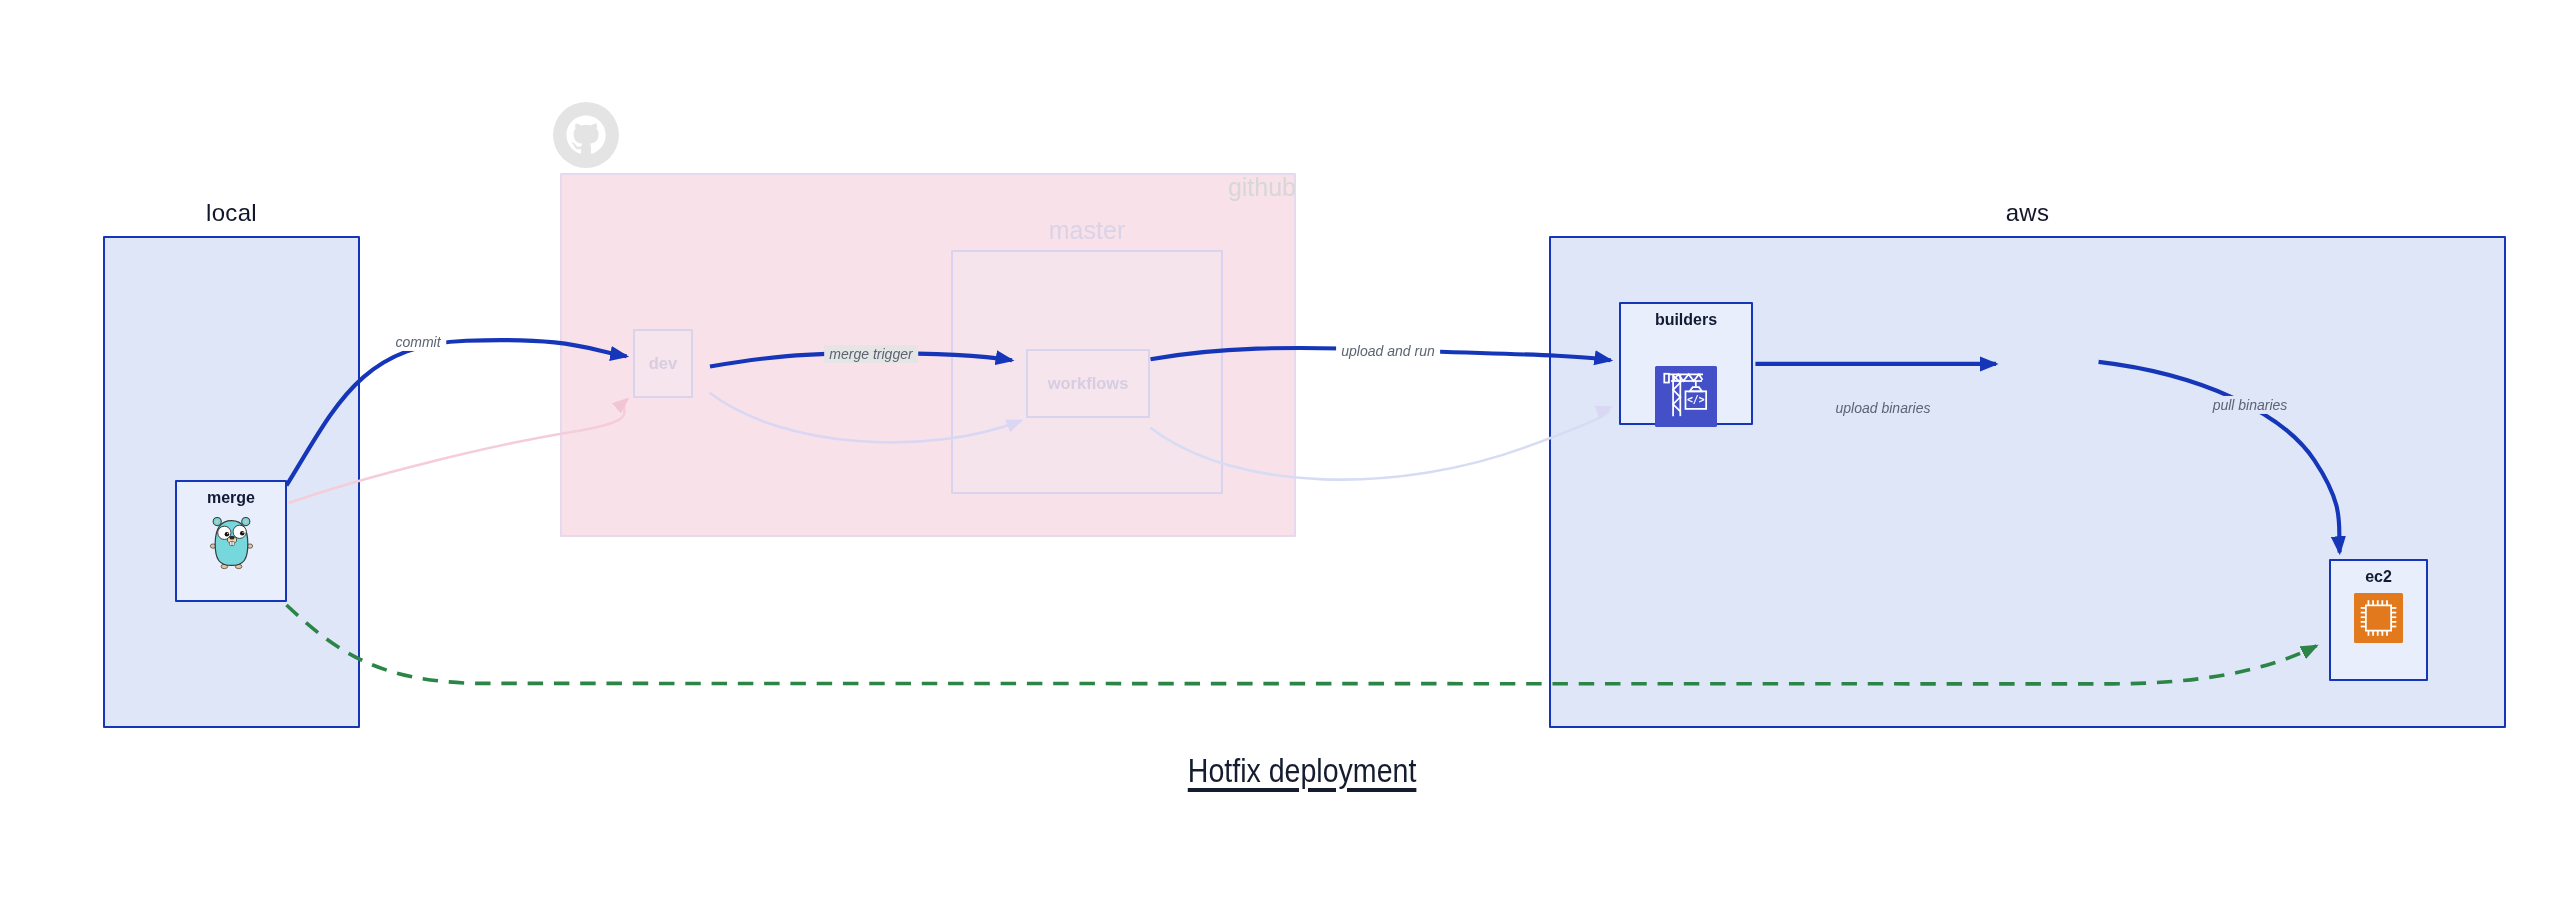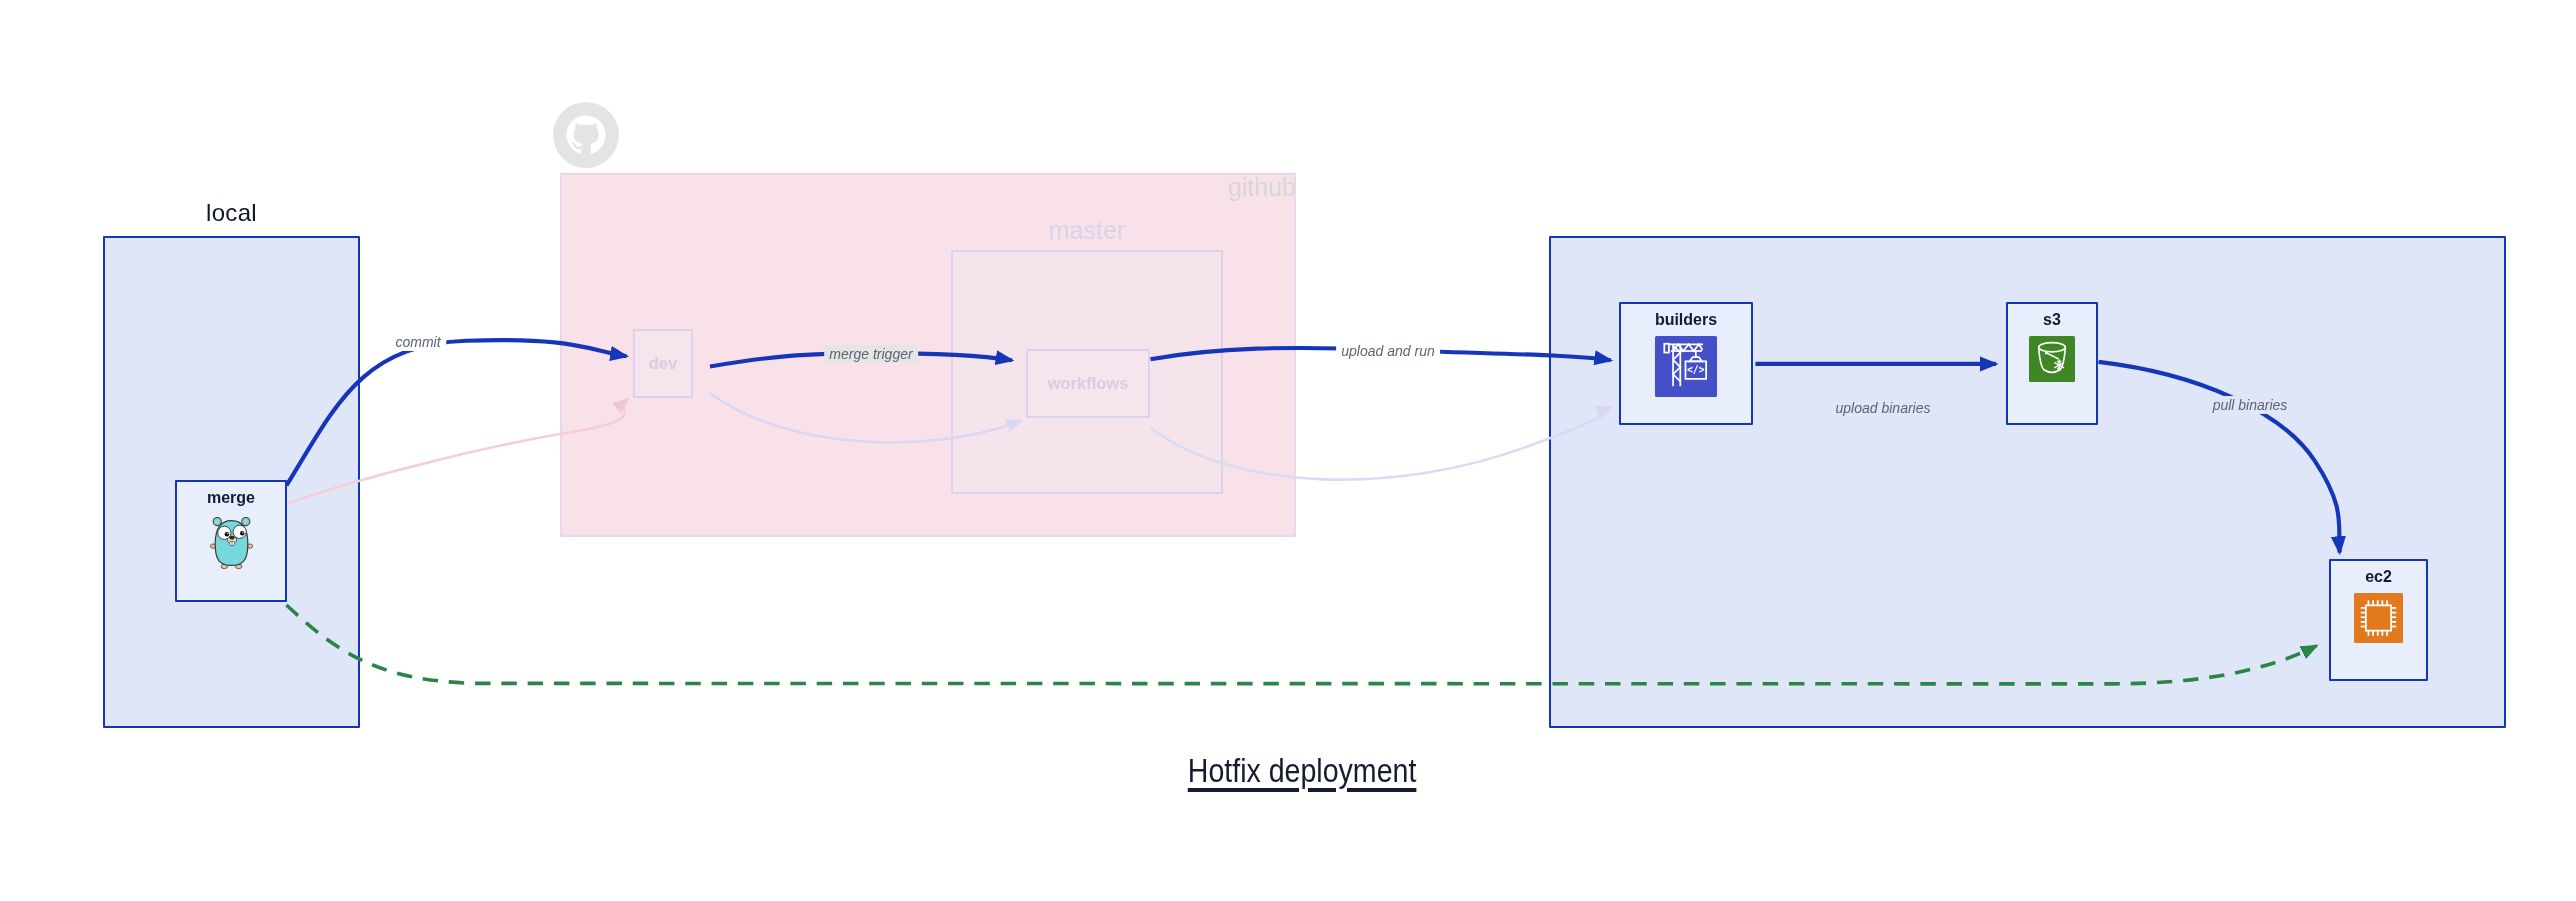--- a/index.html
+++ b/index.html
@@ -52,20 +52,21 @@
   <div class="container-box box-master" style="left:951px;top:250px;width:272px;height:244px;"></div>
 
   <div class="container-box box-aws" style="left:1549px;top:236px;width:957px;height:492px;"></div>
 
   <div class="group-label" style="left:103px;width:257px;top:199px;">local</div>
 
   <div class="github-label" style="left:1090px;width:206px;top:144px;margin-top:29px;">github</div>
 
   <div class="master-label" style="left:951px;width:272px;top:216px;">master</div>
 
+  <div class="group-label" style="left:1549px;width:957px;top:199px;">aws</div>
 
   <div class="octocat" style="left:552px;top:101px;">
     <svg width="68" height="68" viewBox="0 0 132 132">
       <circle cx="66" cy="66" r="64" fill="#e4e4e4"></circle>
       <path fill="#ffffff" d="M66,28c-21,0-38,17-38,38c0,16.8,10.9,31,26,36.1c1.9,0.4,2.6-0.8,2.6-1.8
         c0-0.9,0-3.9-0.1-7.1c-10.6,2.3-12.8-4.5-12.8-4.5c-1.7-4.4-4.2-5.6-4.2-5.6c-3.5-2.4,0.3-2.3,0.3-2.3
         c3.8,0.3,5.9,4,5.9,4c3.4,5.9,9,4.2,11.2,3.2c0.3-2.5,1.3-4.2,2.4-5.2c-8.5-1-17.4-4.2-17.4-18.8
         c0-4.2,1.5-7.6,3.9-10.2c-0.4-1-1.7-4.9,0.4-10.1c0,0,3.2-1,10.5,3.9c3-0.8,6.3-1.3,9.5-1.3
         c3.2,0,6.5,0.4,9.5,1.3c7.3-4.9,10.5-3.9,10.5-3.9c2.1,5.3,0.8,9.2,0.4,10.1c2.4,2.7,3.9,6.1,3.9,10.2
         c0,14.6-8.9,17.8-17.4,18.8c1.4,1.2,2.6,3.5,2.6,7.1c0,5.2-0.1,9.3-0.1,10.6c0,1,0.7,2.2,2.6,1.8
@@ -128,61 +129,41 @@
   </div>
 
   <div class="node node-faded" style="left:633px;top:329px;width:60px;height:69px;">
     <div class="node-label node-label-faded">dev</div>
   </div>
 
   <div class="node node-faded" style="left:1026px;top:349px;width:124px;height:69px;">
     <div class="node-label node-label-faded">workflows</div>
   </div>
 
-  <div class="node node-solid" style="left:1619px;top:302px;width:134px;height:123px;">
+  <div class="node node-solid" style="left:1619px;top:302px;width:134px;height:123px;gap:30px;">
     <div class="node-label">builders</div>
     <div class="node-icon icon-tile" style="width:62px;height:61px;background:#4450c8;">
       <svg width="62" height="61" viewBox="0 0 120 118">
         <g stroke="#ffffff" stroke-width="3.4" fill="none">
           <rect x="18" y="15" width="9" height="17"></rect>
           <line x1="35" y1="16" x2="35" y2="97"></line>
           <line x1="49" y1="16" x2="49" y2="97"></line>
           <path d="M35,18 L49,32 L35,46 L49,60 L35,74 L49,88"></path>
           <line x1="27" y1="16" x2="93" y2="16"></line>
           <line x1="31" y1="29" x2="91" y2="29"></line>
           <path d="M35,29 L45,16 L55,29 L65,16 L75,29 L85,16 L92,27"></path>
           <line x1="79" y1="29" x2="79" y2="41"></line>
           <path d="M73,41 L85,41 L91,49 L67,49 Z"></path>
           <rect x="59" y="49" width="40" height="34"></rect>
         </g>
         <text x="79" y="72" fill="#ffffff" font-size="19" font-weight="bold" font-family="DejaVu Sans Mono, monospace" text-anchor="middle">&lt;/&gt;</text>
       </svg>
     </div>
   </div>
 
-  <div class="node node-solid" style="left:2006px;top:302px;width:92px;height:123px;">
-    <div class="node-label">s3</div>
-    <div class="node-icon icon-tile" style="width:46px;height:46px;background:#3f8624;">
-      <svg width="46" height="46" viewBox="0 0 90 90">
-        <g stroke="#ffffff" stroke-width="3.2" fill="none">
-          <ellipse cx="45" cy="22" rx="26" ry="9"></ellipse>
-          <path d="M19,24 C21,48 25,62 29,66 C40,73 50,73 61,66 C65,62 69,48 71,24"></path>
-          <line x1="34" y1="33" x2="58" y2="45"></line>
-        </g>
-        <circle cx="34" cy="33" r="3" fill="#ffffff"></circle>
-        <g stroke="#ffffff" stroke-width="2.6" fill="none">
-          <line x1="59" y1="46" x2="59" y2="68"></line>
-          <line x1="49.5" y1="51.5" x2="68.5" y2="62.5"></line>
-          <line x1="68.5" y1="51.5" x2="49.5" y2="62.5"></line>
-          <path d="M55,49 L59,52 L63,49"></path>
-          <path d="M55,65 L59,62 L63,65"></path>
-        </g>
-      </svg>
-    </div>
-  </div>
 
   <div class="node node-solid" style="left:2329px;top:559px;width:99px;height:122px;">
     <div class="node-label">ec2</div>
     <div class="node-icon icon-tile" style="width:49px;height:50px;background:#e2791c;">
       <svg width="49" height="50" viewBox="0 0 95 97">
         <g stroke="#ffffff" stroke-width="3.4" fill="none">
           <rect x="23" y="24" width="49" height="49"></rect>
           <line x1="28" y1="14" x2="28" y2="24"></line>
             <line x1="37" y1="14" x2="37" y2="24"></line>
           <line x1="46" y1="14" x2="46" y2="24"></line>

